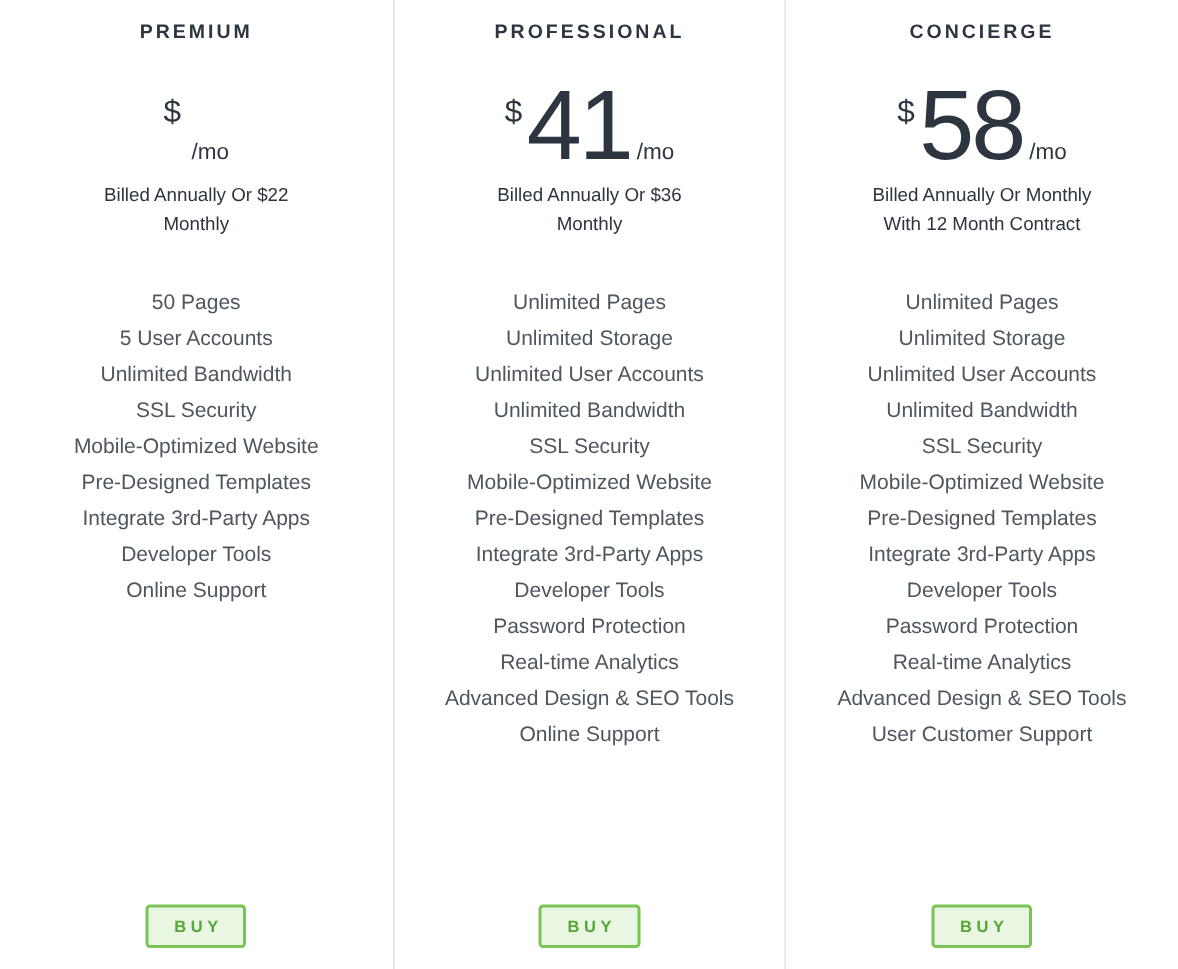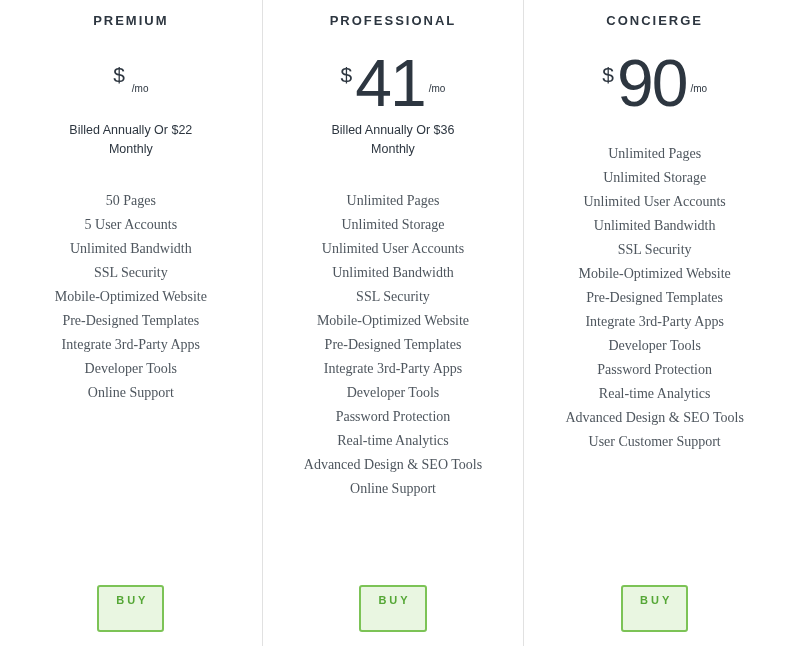--- a/index.html
+++ b/index.html
@@ -54,53 +54,52 @@
     margin-top: 9px;
     margin-right: 3px;
   }
   .amount {
     font-size: 66px;
     line-height: 57px;
     font-weight: 400;
     letter-spacing: -2px;
   }
   .per {
-    font-size: 10px;
+    font-size: 15px;
     align-self: flex-end;
     margin-left: 4px;
-    margin-bottom: 18px;
+    margin-bottom: 2px;
     text-align: center;
   }
   .billing {
     margin: 9px 0 0;
     font-size: 12.5px;
     line-height: 19px;
     color: var(--text-dark);
   }
   .features {
     list-style: none;
     margin: 30px 0 0;
     padding: 0;
     font-size: 14px;
     line-height: 24px;
     color: var(--text-feature);
-    font-family: Liberation Serif, serif;
   }
   .buy {
     margin-top: auto;
     font-family: "Liberation Sans", sans-serif;
     font-size: 11px;
     font-weight: 700;
     letter-spacing: 3px;
     text-indent: 3px;
     color: var(--button-text);
     background: var(--button-bg);
     border: 2px solid var(--button-border);
     border-radius: 3px;
-    padding: 7px 14px 24px;
+    padding: 7px 14px 6px;
     cursor: pointer;
   }
 </style>
 </head>
 <body>
 
 <main class="pricing">
   <section class="plan">
     <h2 class="plan-name">PREMIUM</h2>
     <div class="price">
@@ -151,23 +150,27 @@
         <li>Advanced Design &amp; SEO Tools</li>
         <li>Online Support</li>
       </ul>
     <button class="buy">BUY</button>
   </section>
 
   <section class="plan">
     <h2 class="plan-name">CONCIERGE</h2>
     <div class="price">
       <span class="currency">$</span>
-      <span class="amount">90</span>
+      <span class="amount">58</span>
       <span class="per">/mo</span>
     </div>
+    <p class="billing">
+      <span>Billed Annually Or Monthly</span><br>
+      <span>With 12 Month Contract</span>
+    </p>
     <ul class="features">
         <li>Unlimited Pages</li>
         <li>Unlimited Storage</li>
         <li>Unlimited User Accounts</li>
         <li>Unlimited Bandwidth</li>
         <li>SSL Security</li>
         <li>Mobile-Optimized Website</li>
         <li>Pre-Designed Templates</li>
         <li>Integrate 3rd-Party Apps</li>
         <li>Developer Tools</li>

